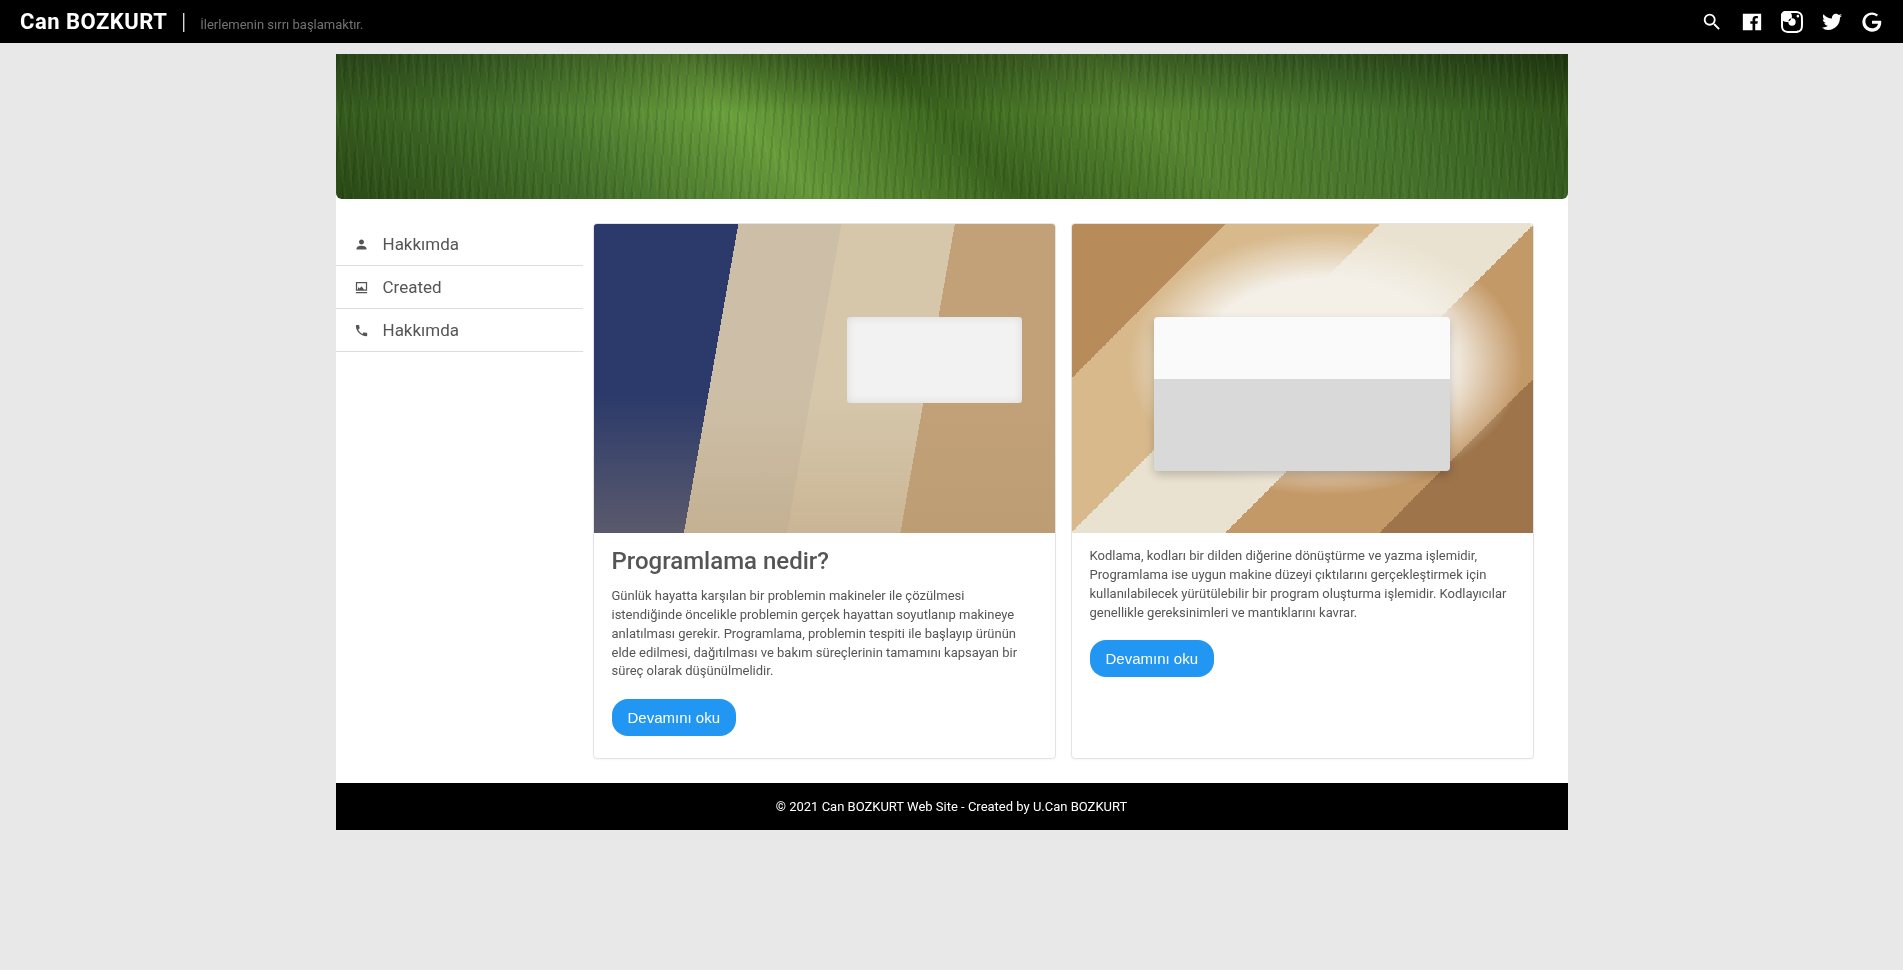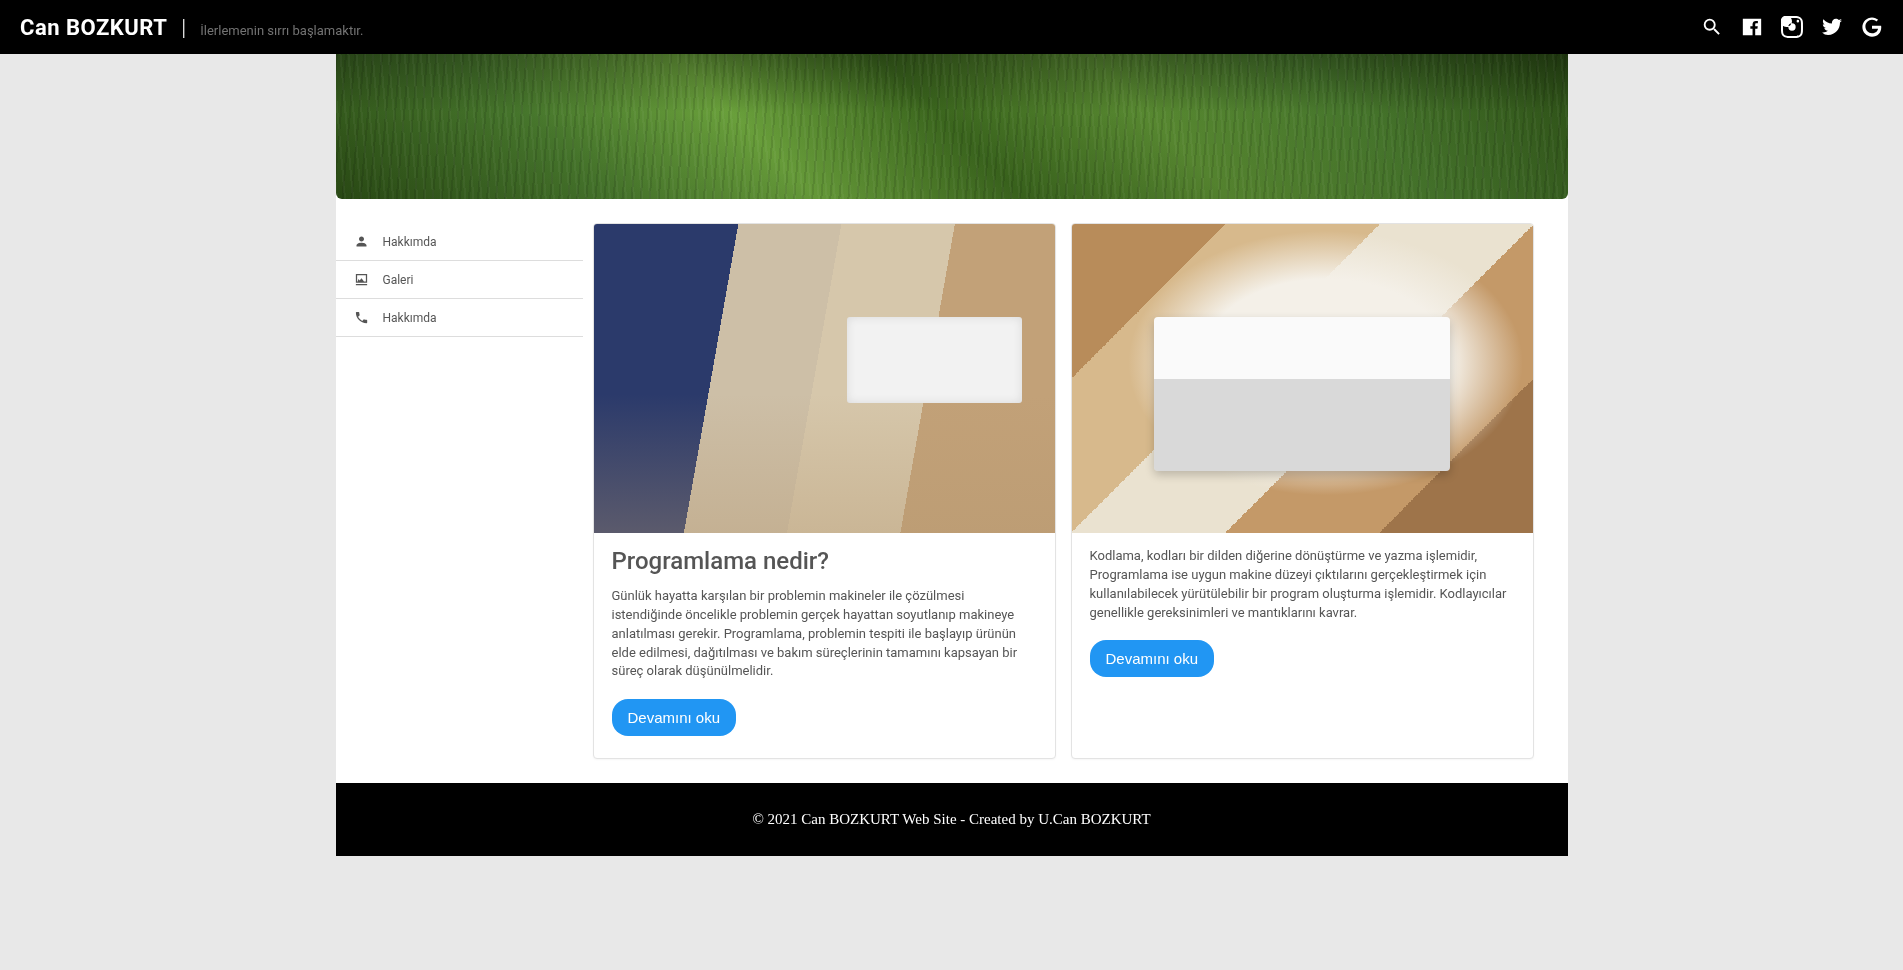--- a/index.html
+++ b/index.html
@@ -8,21 +8,21 @@
       background: #e8e8e8;
       color: #333;
     }
     .header {
       background: #000;
       color: #fff;
       display: flex;
       align-items: center;
       justify-content: space-between;
       padding: 0 20px;
-      height: 54px;
+      height: 43px;
       position: fixed;
       top: 0;
       left: 0;
       right: 0;
       z-index: 100;
     }
     .header-left {
       display: flex;
       align-items: baseline;
       gap: 14px;
@@ -89,21 +89,21 @@
       width: 247px;
       flex-shrink: 0;
     }
     .sidebar-item {
       display: flex;
       align-items: center;
       gap: 14px;
       padding: 11px 18px;
       border-bottom: 1px solid #ddd;
       color: #555;
-      font-size: 12px;
+      font-size: 17px;
       cursor: pointer;
     }
     .sidebar-item .s-icon { width: 15px; height: 15px; fill: #555; flex-shrink: 0; }
     .cards {
       flex: 1;
       display: grid;
       grid-template-columns: 1fr 1fr;
       gap: 15px;
       padding-right: 34px;
     }
@@ -167,23 +167,22 @@
       border: none;
       padding: 10px 16px;
       font-size: 15px;
       border-radius: 16px;
       cursor: pointer;
     }
     .footer {
       background: #000;
       color: #fff;
       text-align: center;
-      padding: 28px;
-      font-size: 15px;
-      font-family: Liberation Serif, serif;
+      padding: 16px;
+      font-size: 13px;
     }
   </style>
 </head>
 <body>
 
 <header class="header">
   <div class="header-left">
     <span class="site-title">Can BOZKURT</span>
     <span class="site-divider">|</span>
     <span class="site-tagline">İlerlemenin sırrı başlamaktır.</span>
@@ -216,21 +215,21 @@
         <div class="sidebar-item">
           <svg class="s-icon" viewBox="0 0 24 24">
               <path d="M12 12c2.2 0 4-1.8 4-4s-1.8-4-4-4-4 1.8-4 4 1.8 4 4 4zm0 2c-2.7 0-8 1.3-8 4v2h16v-2c0-2.7-5.3-4-8-4z"></path>
             </svg>
           <span>Hakkımda</span>
         </div>
         <div class="sidebar-item">
           <svg class="s-icon" viewBox="0 0 24 24">
               <path d="M21 3H3v14h18V3zm-2 12H5V5h14v10zM3 19h18v2H3v-2zm4-8l2 2.5L12 10l4 5H6l1-4z"></path>
             </svg>
-          <span>Galeri</span>
+          <span>Created</span>
         </div>
         <div class="sidebar-item">
           <svg class="s-icon" viewBox="0 0 24 24">
               <path d="M6.6 10.8c1.4 2.8 3.8 5.1 6.6 6.6l2.2-2.2c.3-.3.7-.4 1-.2 1.2.4 2.4.6 3.7.6.6 0 1 .4 1 1V20c0 .6-.4 1-1 1C10.6 21 3 13.4 3 4c0-.6.4-1 1-1h3.4c.6 0 1 .4 1 1 0 1.3.2 2.5.6 3.7.1.4 0 .8-.2 1l-2.2 2.1zM17 4v2m3-1h-2"></path>
             </svg>
           <span>Hakkımda</span>
         </div>
       </aside>
 
       <div class="cards">

